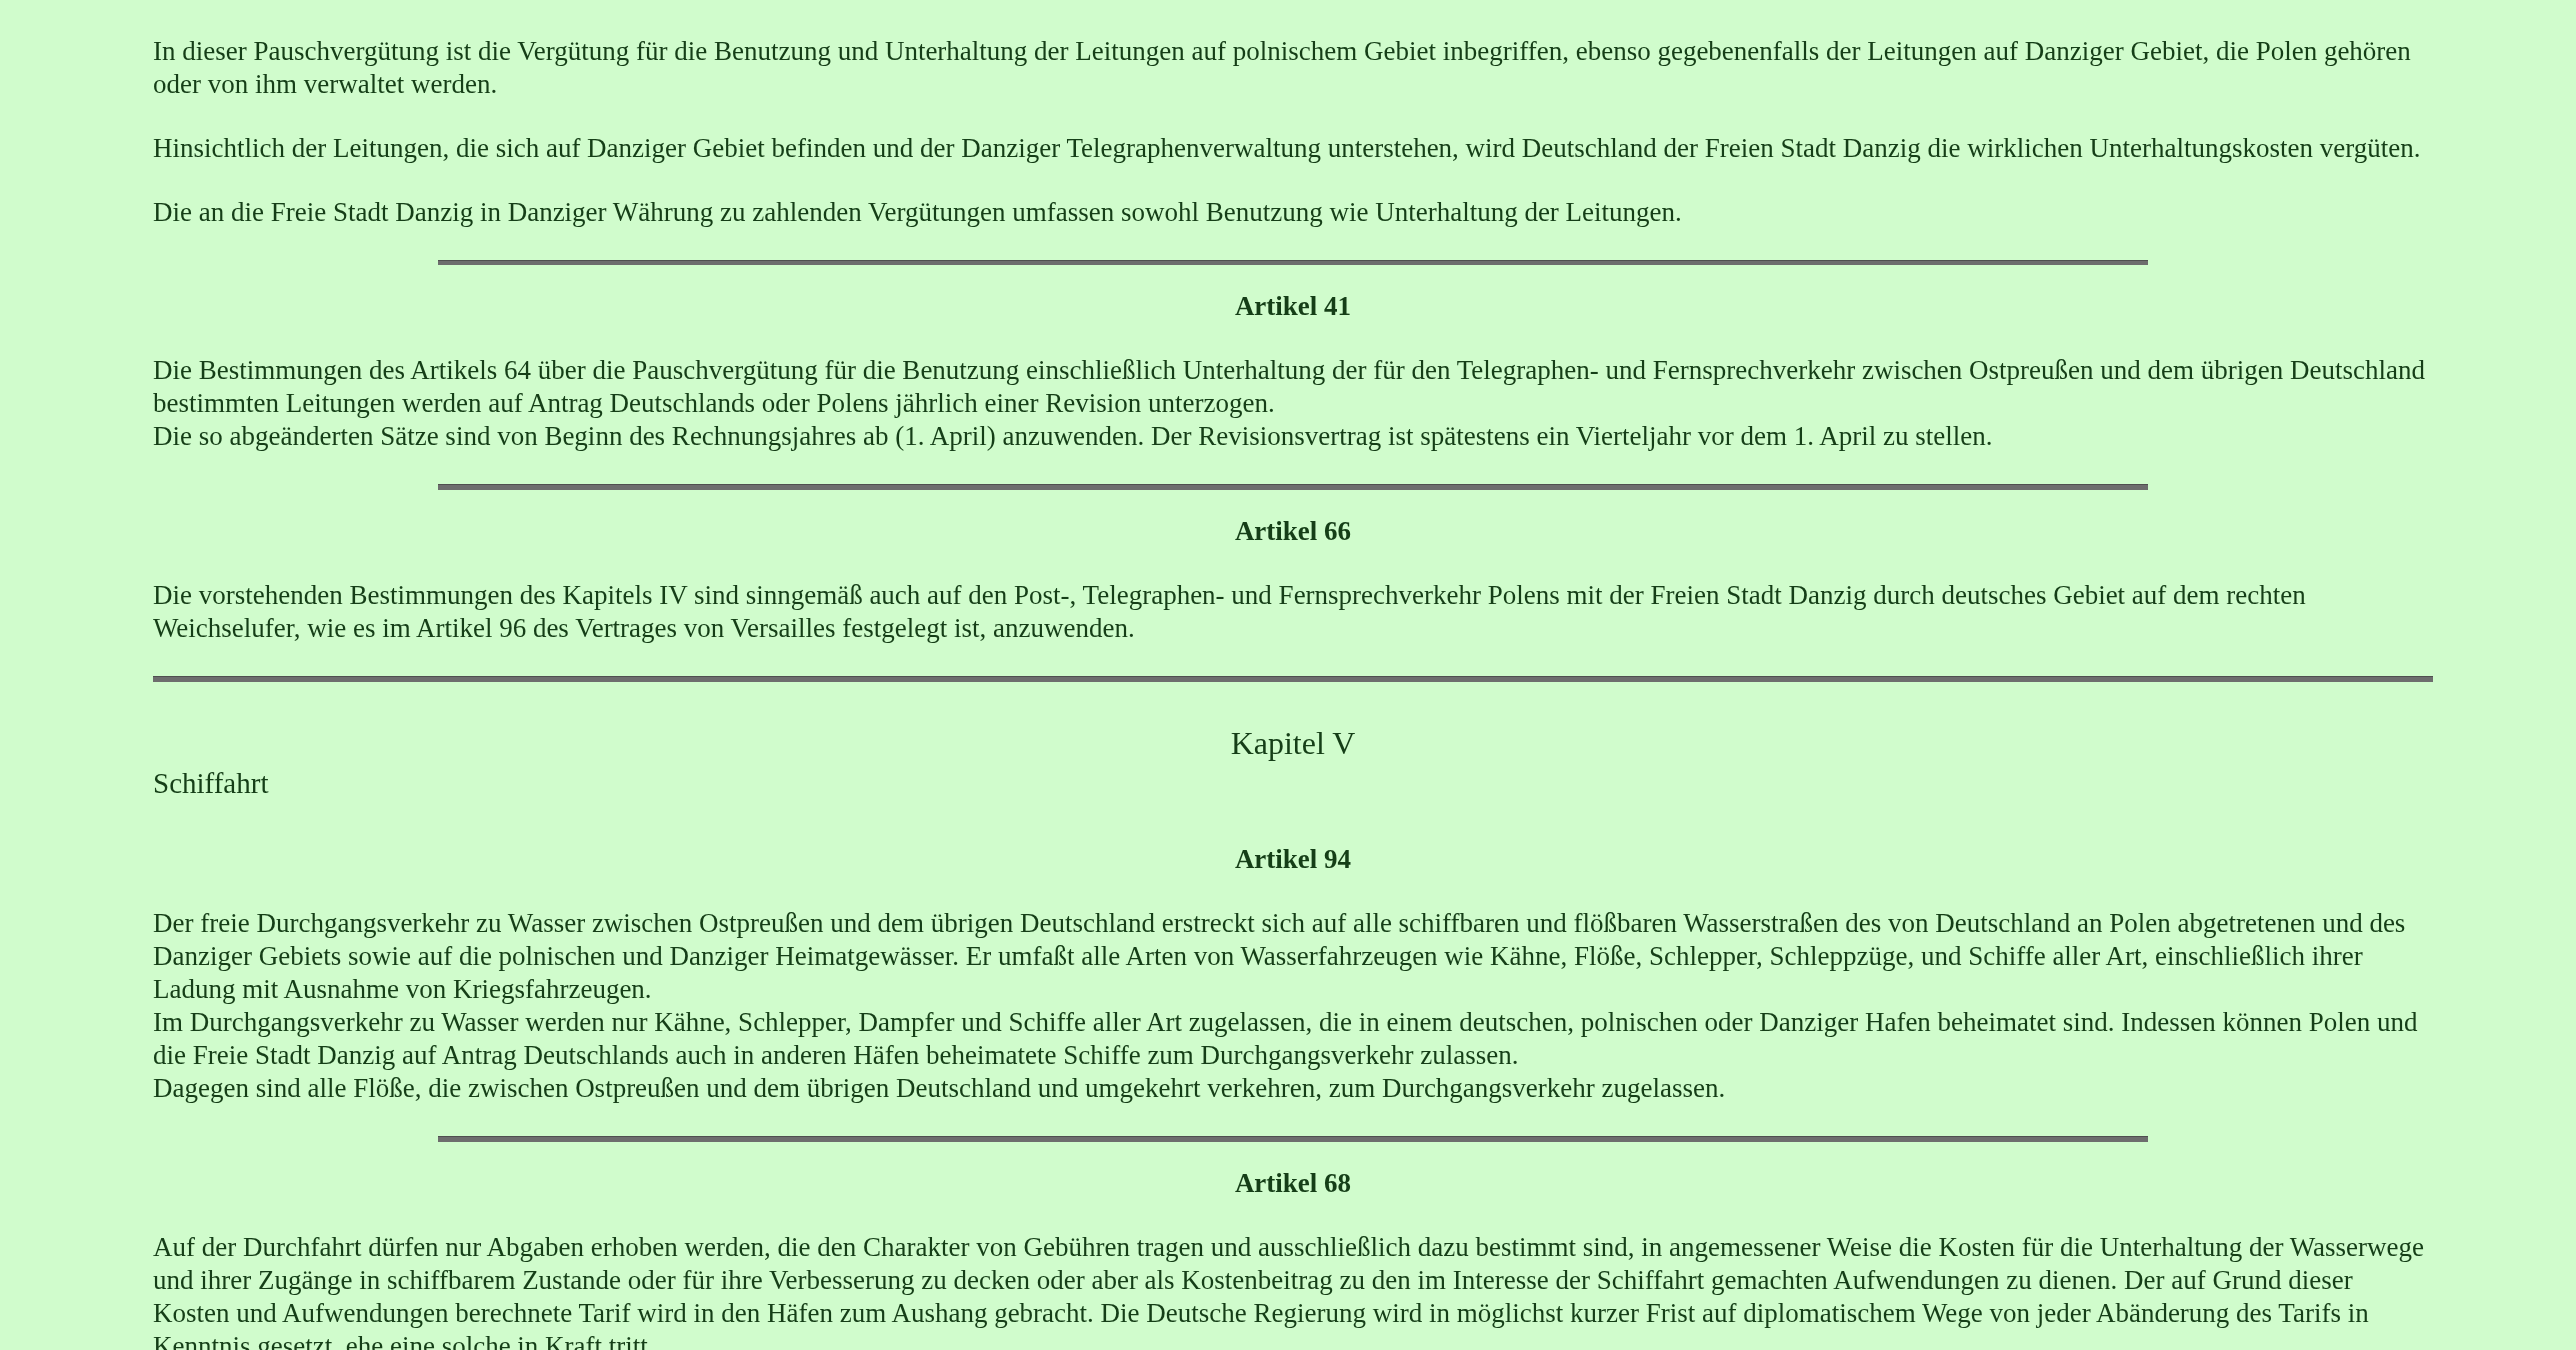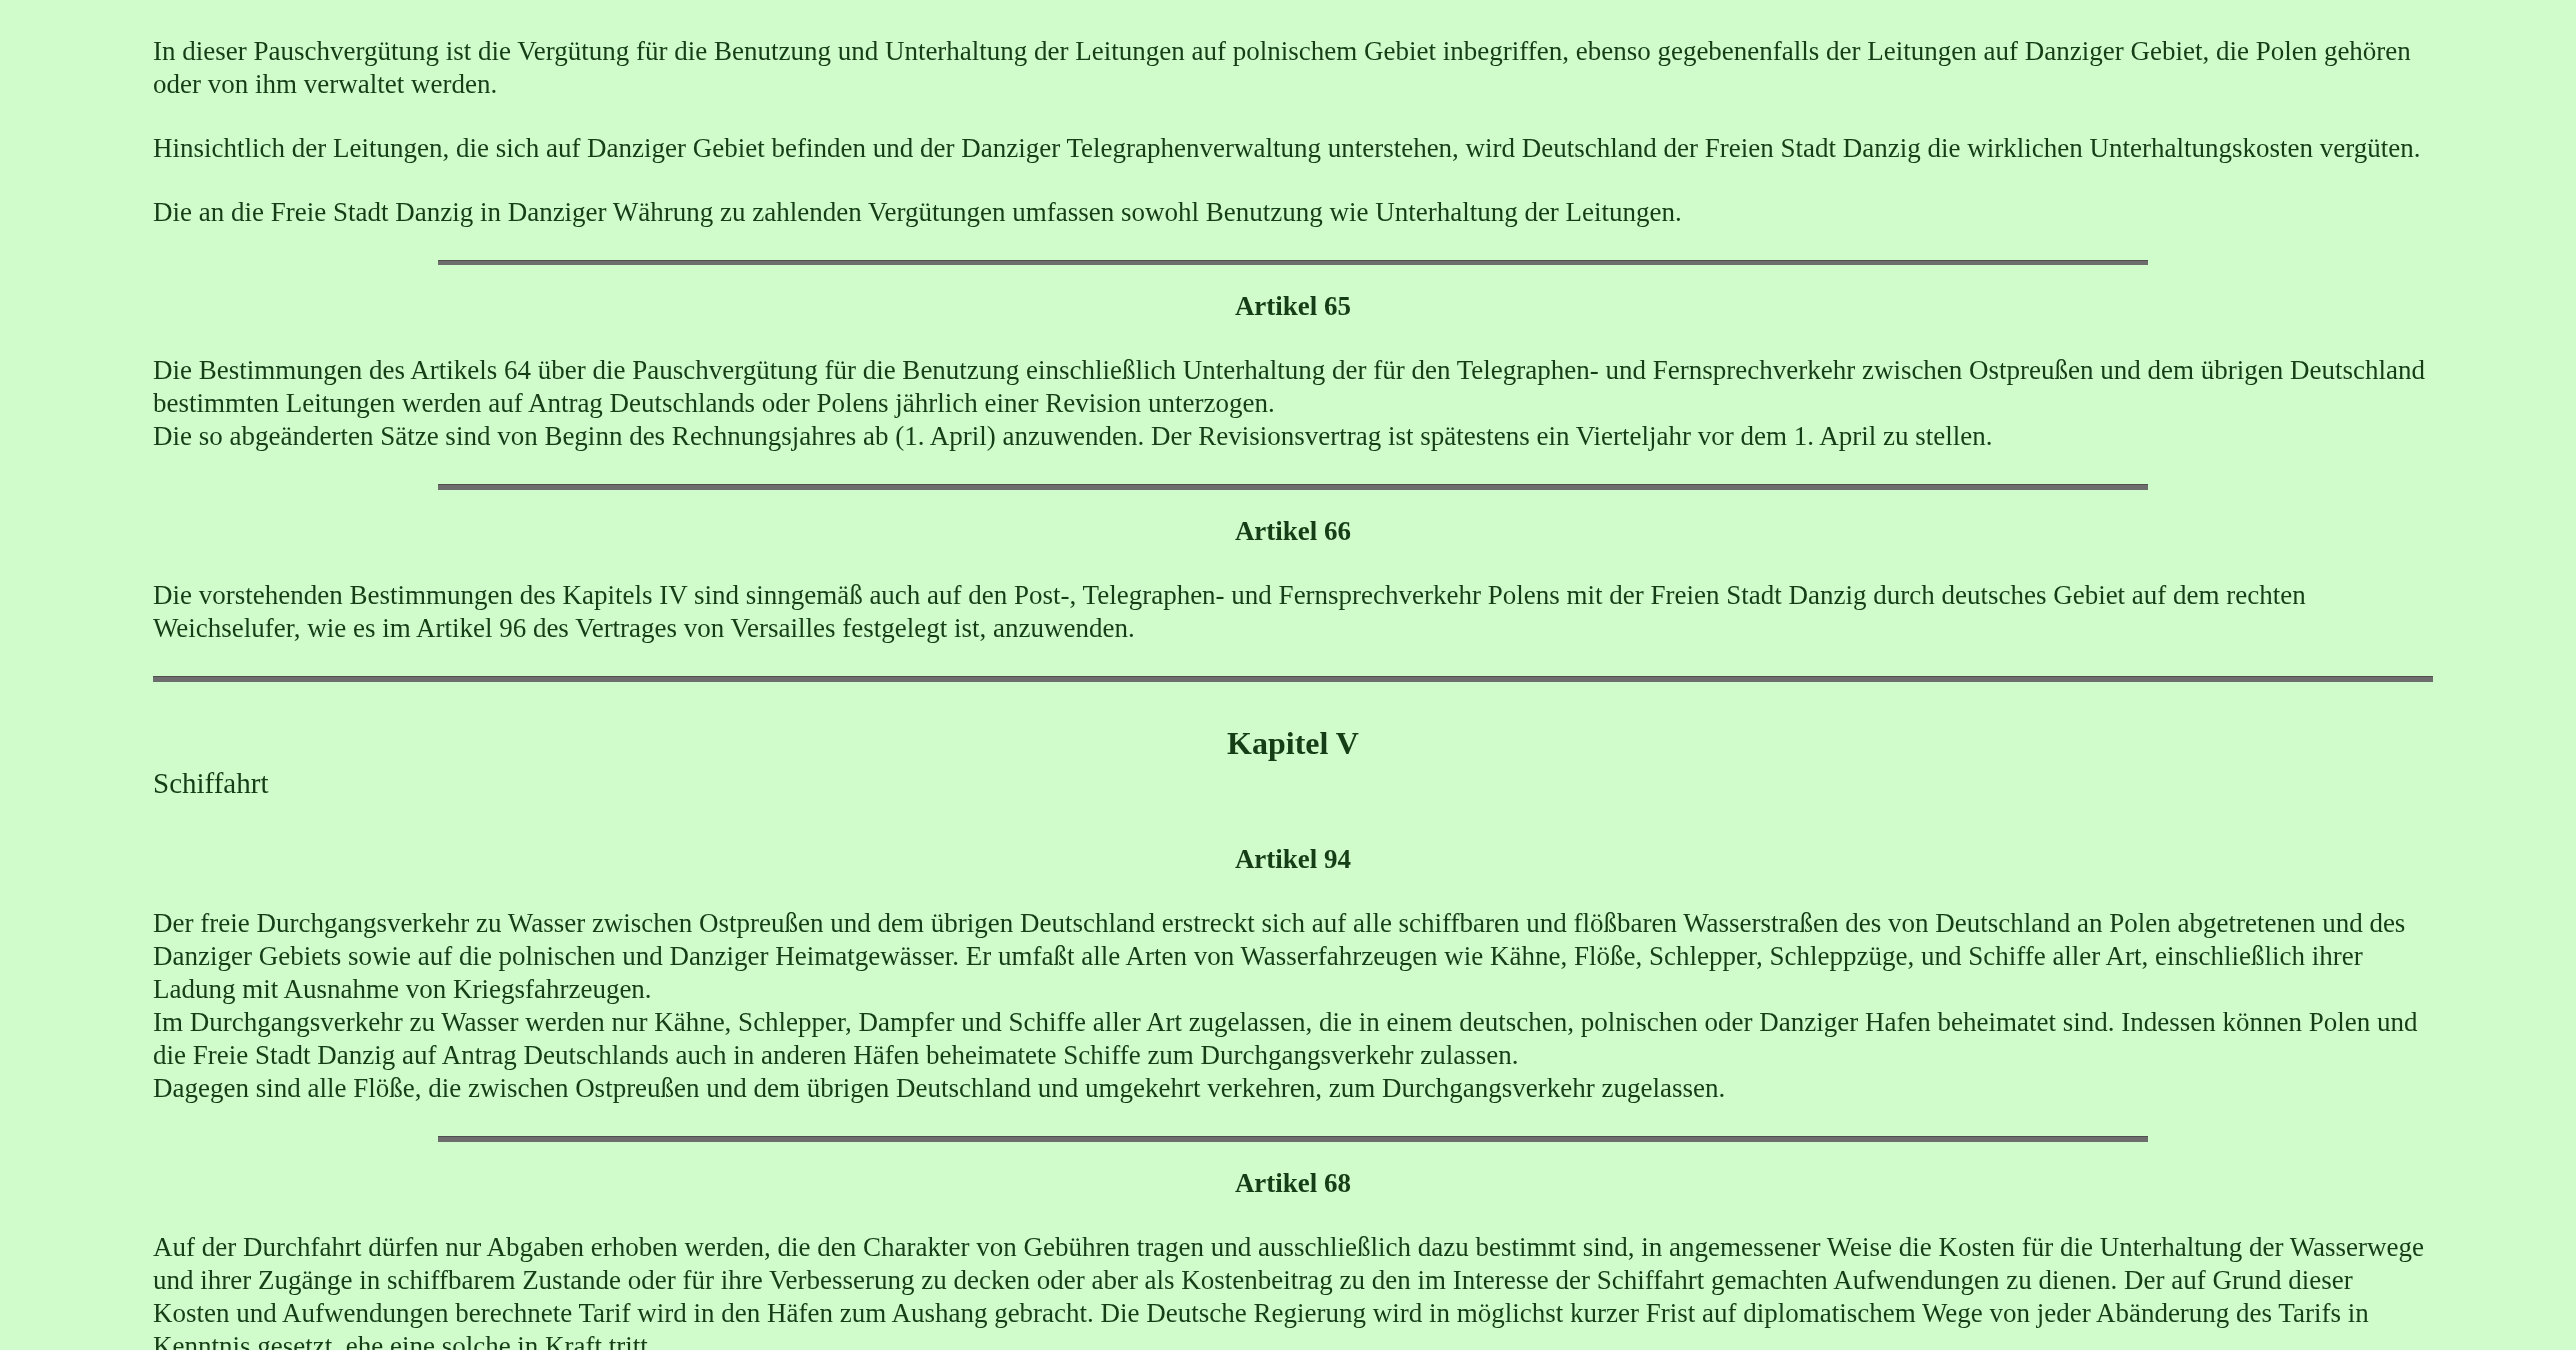--- a/index.html
+++ b/index.html
@@ -41,21 +41,21 @@
     background:var(--rule);
     border-top:0.9px solid #4f4f4f;
     margin:25.4px auto;
   }
   .divider.short{ width:75%; }
   .divider.full{ width:100%; }
   h3.chapter{
     text-align:center;
     font-size:32px;
     line-height:38px;
-    font-weight:bold;
+    font-weight:normal;
     margin:42px 0 3.6px 0;
   }
   .chapter-sub{
     text-align:left;
     font-size:29px;
     line-height:36px;
     margin:1.8px 0 42px 0;
   }
   h4.article{
     text-align:center;
@@ -71,21 +71,21 @@
 <div class="doc">
 
   <p class="para">In dieser Pauschvergütung ist die Vergütung für die Benutzung und Unterhaltung der Leitungen auf polnischem Gebiet inbegriffen, ebenso gegebenenfalls der Leitungen auf Danziger Gebiet, die Polen gehören oder von ihm verwaltet werden.</p>
 
   <p class="para">Hinsichtlich der Leitungen, die sich auf Danziger Gebiet befinden und der Danziger Telegraphenverwaltung unterstehen, wird Deutschland der Freien Stadt Danzig die wirklichen Unterhaltungskosten vergüten.</p>
 
   <p class="para">Die an die Freie Stadt Danzig in Danziger Währung zu zahlenden Vergütungen umfassen sowohl Benutzung wie Unterhaltung der Leitungen.</p>
 
   <hr class="divider short">
 
-  <h4 class="article">Artikel 65</h4>
+  <h4 class="article">Artikel 41</h4>
 
   <p class="para">
     <span class="line">Die Bestimmungen des Artikels 64 über die Pauschvergütung für die Benutzung einschließlich Unterhaltung der für den Telegraphen- und Fernsprechverkehr zwischen Ostpreußen und dem übrigen Deutschland bestimmten Leitungen werden auf Antrag Deutschlands oder Polens jährlich einer Revision unterzogen.</span>
     <span class="line">Die so abgeänderten Sätze sind von Beginn des Rechnungsjahres ab (1. April) anzuwenden. Der Revisionsvertrag ist spätestens ein Vierteljahr vor dem 1. April zu stellen.</span>
   </p>
 
   <hr class="divider short">
 
   <h4 class="article">Artikel 66</h4>
 

